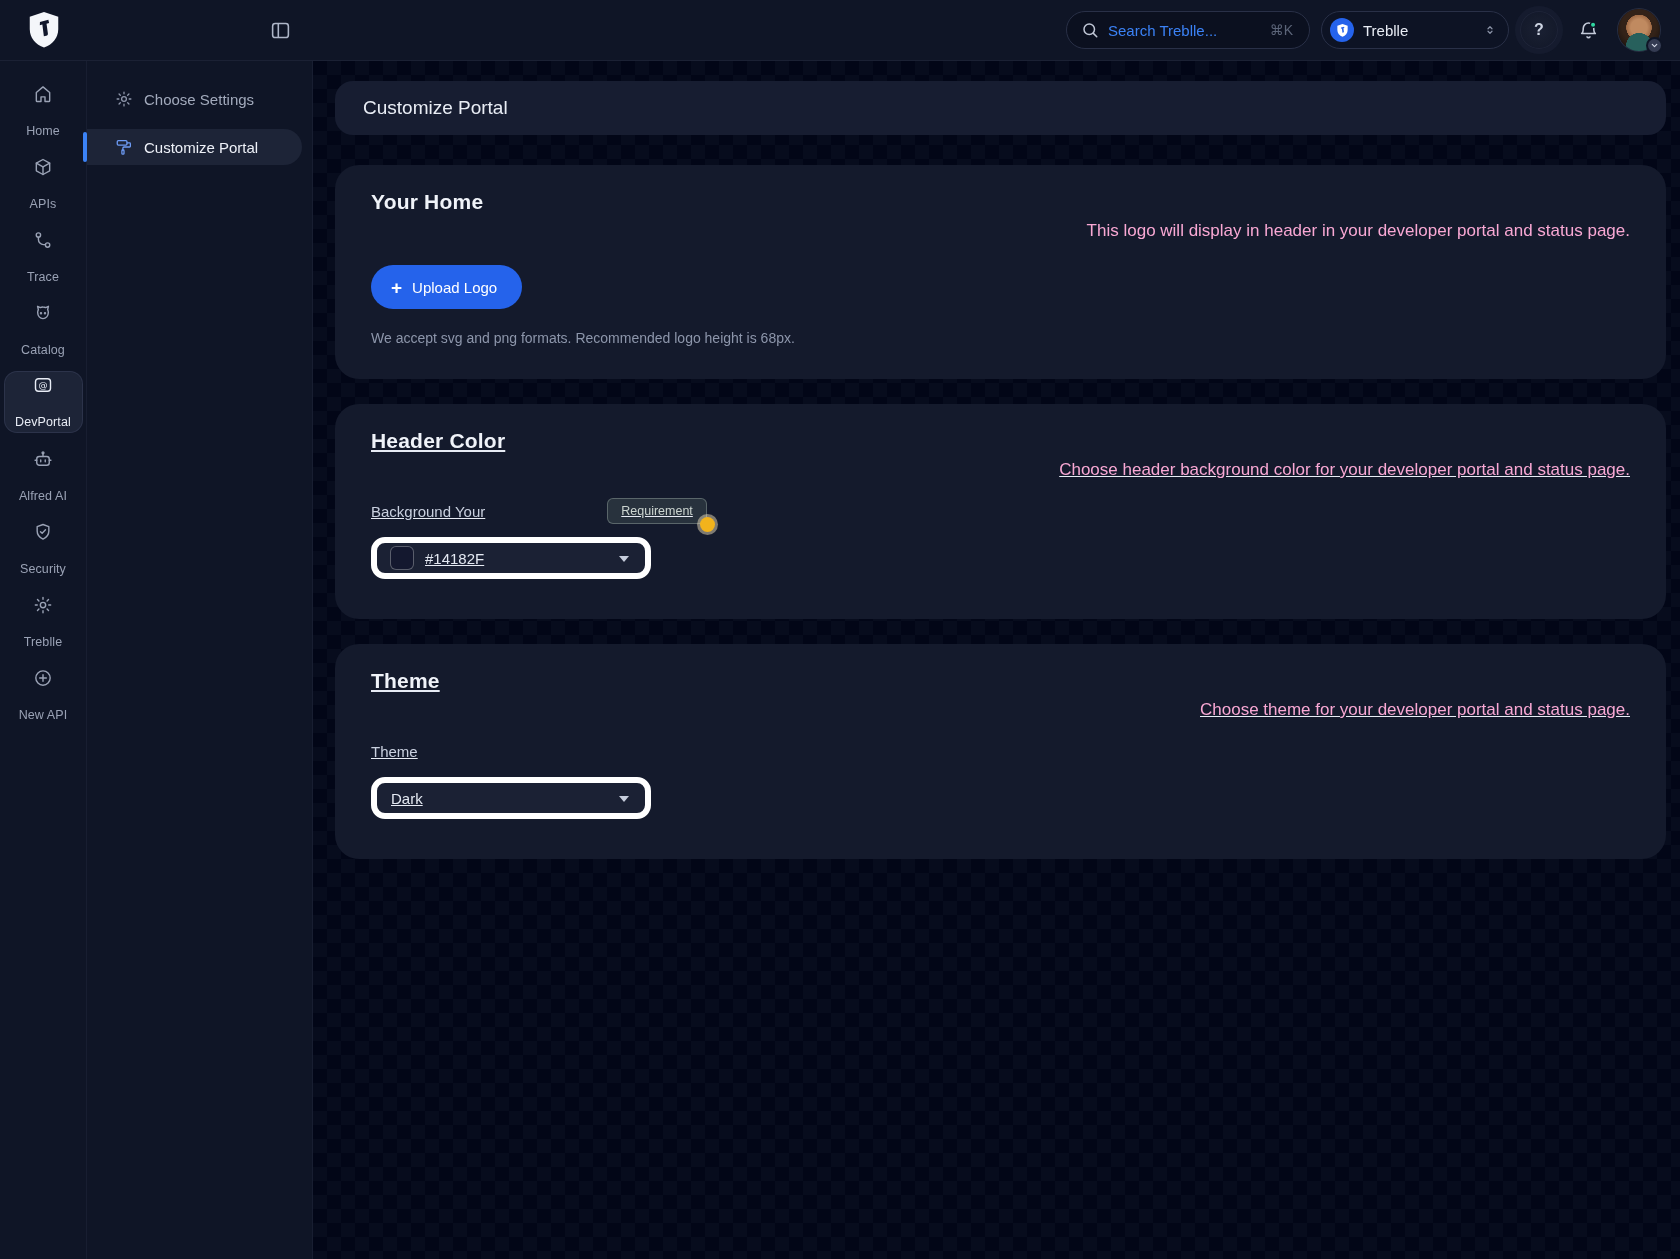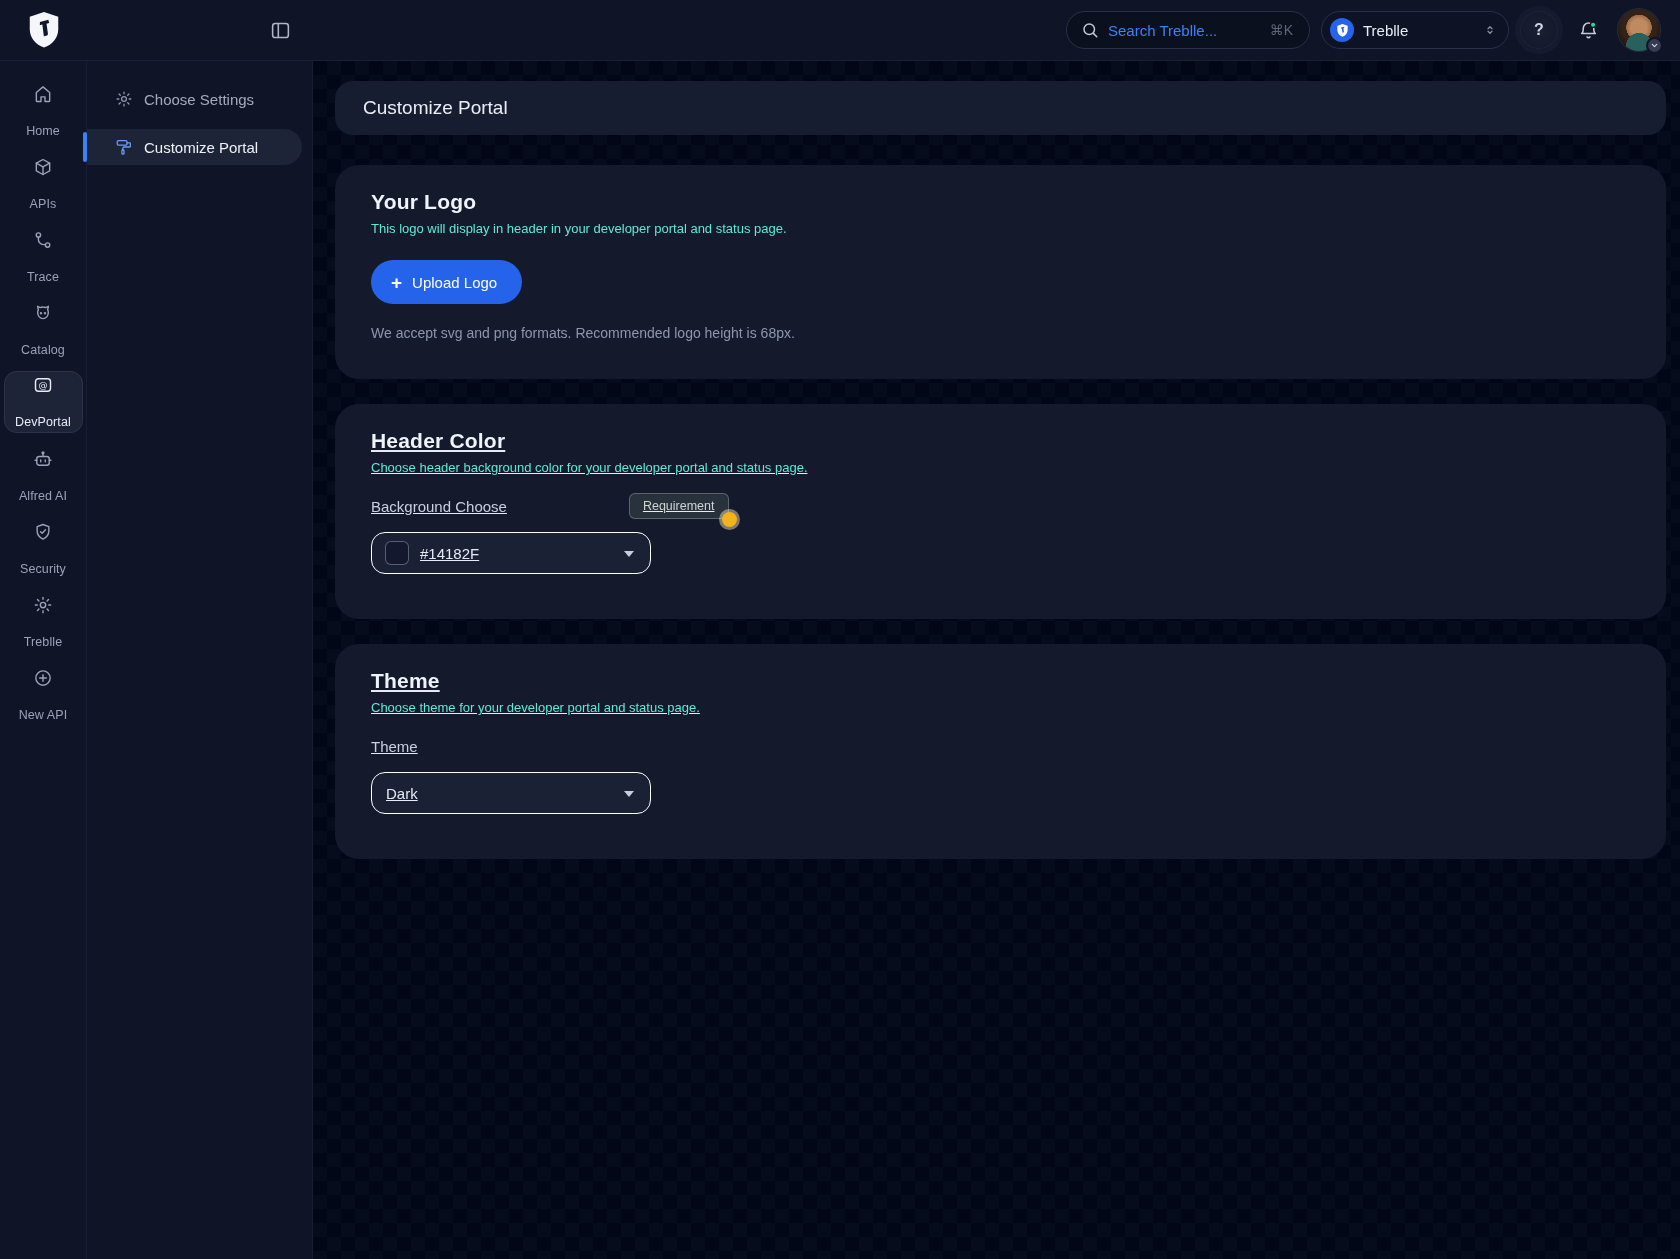--- a/index.html
+++ b/index.html
@@ -58,33 +58,33 @@
   .subnav-item.active::before { content:""; position:absolute; left:-4px; top:3px; bottom:3px; width:4px; border-radius:2px; background:#3b82f6; }
 
   
   .main { flex:1; min-width:0; padding:20px 14px 0 22px; overflow:hidden;
     background:repeating-conic-gradient(#070c1d 0% 25%, #020617 0% 50%) 0 0 / 28px 28px; }
   .page-header { height:54px; background:#171d31; border-radius:18px; display:flex; align-items:center; padding:0 28px; margin-bottom:30px; }
   .page-header .ph-title { font-size:19px; color:#e9edf5; }
 
   .card { background:#141a2c; border-radius:24px; padding:25px 36px; margin-bottom:25px; }
   .card-title { font-size:21px; font-weight:bold; color:#f0f3f9; letter-spacing:.2px; }
-  .card-desc { font-size:13px; color:#5eead4; margin-top:7px; }
+  .card-desc { font-size:17px; color:#f9a8d4; margin-top:7px;text-align:right; }
   .card-logo { height:214px; }
   .card-color, .card-theme { height:215px;text-decoration:underline; }
 
   .btn-primary { margin-top:24px; height:44px; border:none; border-radius:22px; background:#2563eb; color:#ffffff; font-size:15px; font-family:inherit; display:inline-flex; align-items:center; gap:10px; padding:0 25px 0 20px; cursor:pointer; }
   .card-note { font-size:14px; color:#8d96ab; margin-top:21px; }
 
   .field-row { display:flex; align-items:center; margin-top:17px; height:28px; }
   .field-label { font-size:15px; color:#c9d0df; }
   .req-chip { position:relative; margin-left:122px; background:rgba(150,178,158,.16); border:1px solid rgba(197,216,202,.32); border-radius:6px; padding:5px 13px; font-size:12.5px; color:#ccd5d0; }
   .req-dot { position:absolute; right:-9px; bottom:-9px; width:15px; height:15px; border-radius:50%; background:#f2b31c; box-shadow:0 0 0 3px rgba(255,240,200,.45); }
 
-  .select { position:relative; width:280px; height:42px; margin-top:12px; background:#1b2134; border:1px solid #ffffff; border-radius:14px; display:flex; align-items:center; padding:0 40px 0 14px; cursor:pointer; }
+  .select { position:relative; width:280px; height:42px; margin-top:12px; background:#1b2134; border:6px solid #ffffff; border-radius:14px; display:flex; align-items:center; padding:0 40px 0 14px; cursor:pointer; }
   .select .sel-text { font-size:15px; color:#e4e9f2; }
   .swatch { width:22px; height:22px; border-radius:5px; background:#14182F; box-shadow:0 0 0 1px rgba(255,255,255,.28); margin-right:12px; }
   .select .caret { position:absolute; right:16px; top:50%; margin-top:-2px; width:0; height:0; border-left:5px solid transparent; border-right:5px solid transparent; border-top:6px solid #c6cddc; }
 
   .plus-glyph { font-size:19px; line-height:1; font-weight:bold; }
 </style>
 </head>
 <body>
 
 <header class="topbar">
@@ -247,34 +247,34 @@
     </div>
   </nav>
 
   <main class="main">
 
     <div class="page-header">
       <span class="ph-title">Customize Portal</span>
     </div>
 
     <section class="card card-logo">
-      <h2 class="card-title">Your Logo</h2>
+      <h2 class="card-title">Your Home</h2>
       <p class="card-desc">This logo will display in header in your developer portal and status page.</p>
       <button class="btn-primary">
         <span class="plus-glyph">+</span>
         <span>Upload Logo</span>
       </button>
       <p class="card-note">We accept svg and png formats. Recommended logo height is 68px.</p>
     </section>
 
     <section class="card card-color">
       <h2 class="card-title">Header Color</h2>
       <p class="card-desc">Choose header background color for your developer portal and status page.</p>
       <div class="field-row">
-        <span class="field-label">Background Choose</span>
+        <span class="field-label">Background Your</span>
         <span class="req-chip">
           <span>Requirement</span>
           <span class="req-dot"></span>
         </span>
       </div>
       <div class="select">
         <span class="swatch"></span>
         <span class="sel-text">#14182F</span>
         <span class="caret"></span>
       </div>

